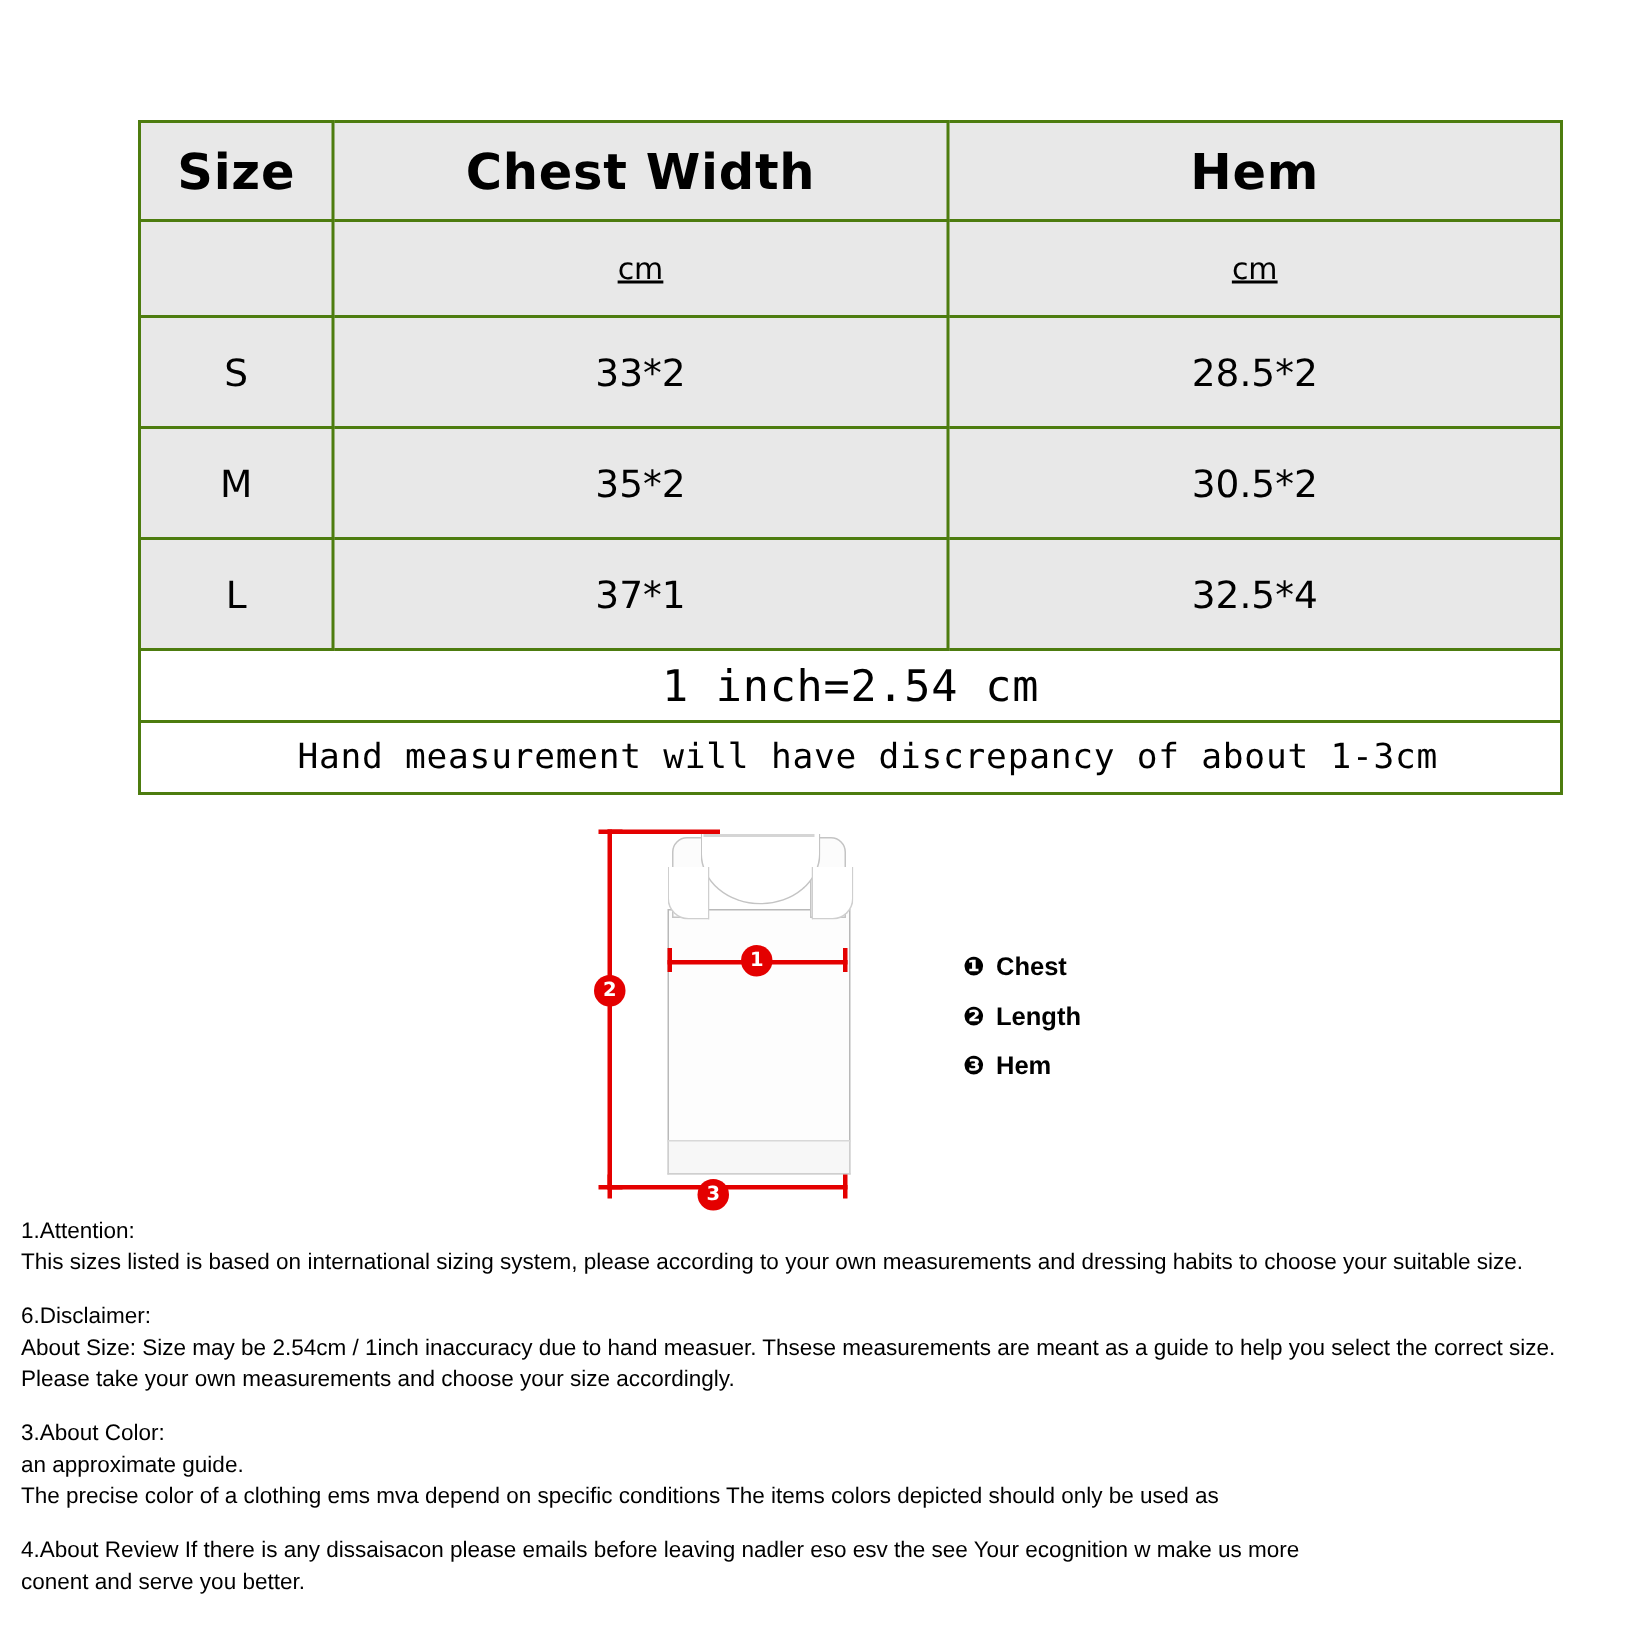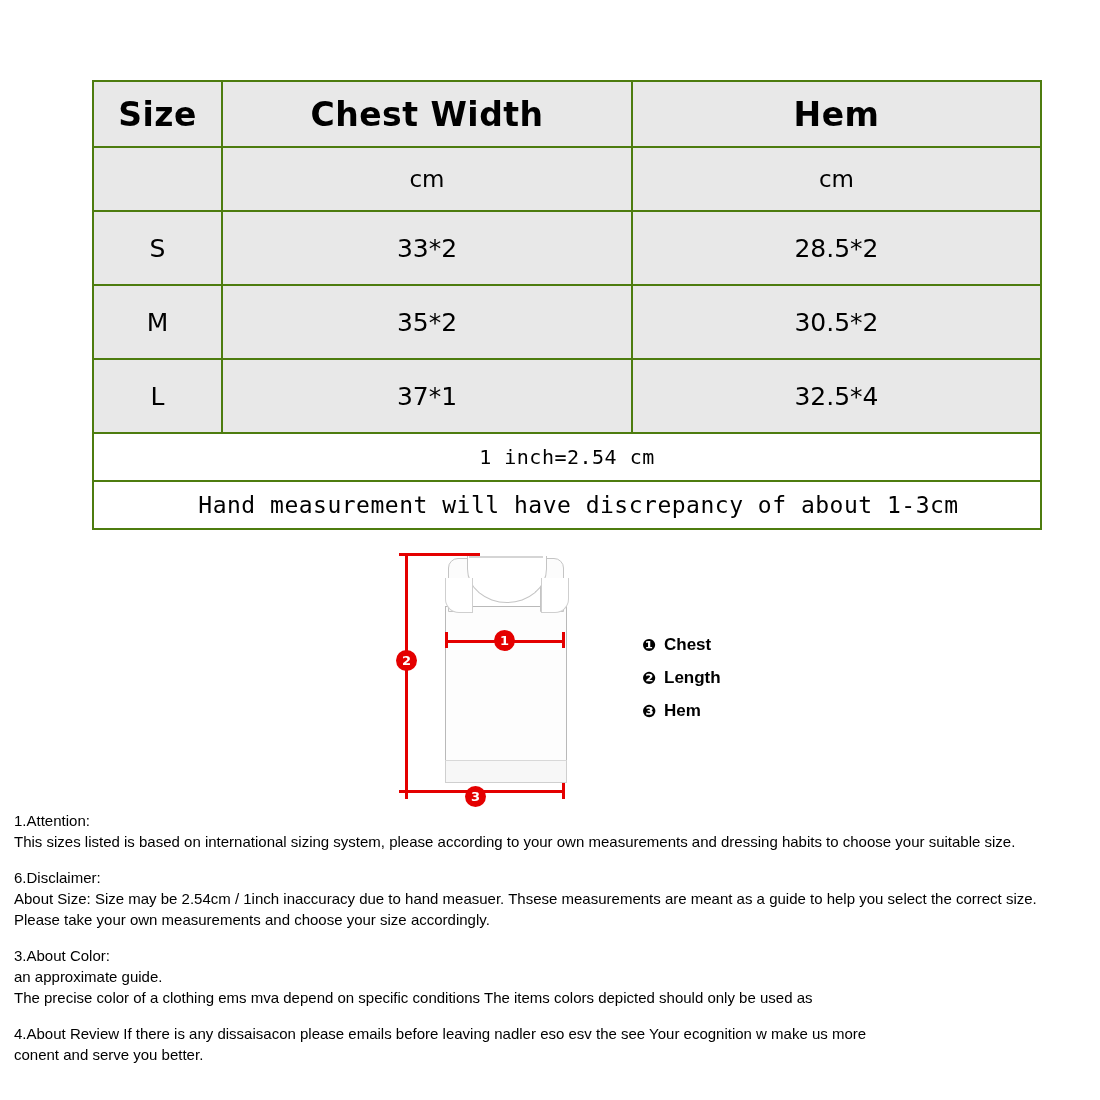--- a/index.html
+++ b/index.html
@@ -41,31 +41,32 @@
   td.col-hem { width: 405px; }
 
   tr.head-row td {
     height: 62px;
     font-size: 33px;
     font-weight: bold;
     letter-spacing: 0.5px;
   }
   tr.unit-row td {
     height: 60px;
-    font-size: 23px;
+    font-size: 20px;
     font-weight: normal;
+    text-decoration: underline;
   }
   tr.data-row td {
     height: 70px;
     font-size: 25px;
     font-weight: normal;
   }
   tr.note-row td {
     height: 44px;
-    font-size: 20px;
+    font-size: 29px;
     font-family: "DejaVu Sans Mono", monospace;
     background: #ffffff;
     letter-spacing: 0.5px;
   }
   tr.note-row td.note-strong {
     font-size: 23px;
     padding-left: 24px;
   }
   td.blank-cell { background: #e8e8e8; }
 

